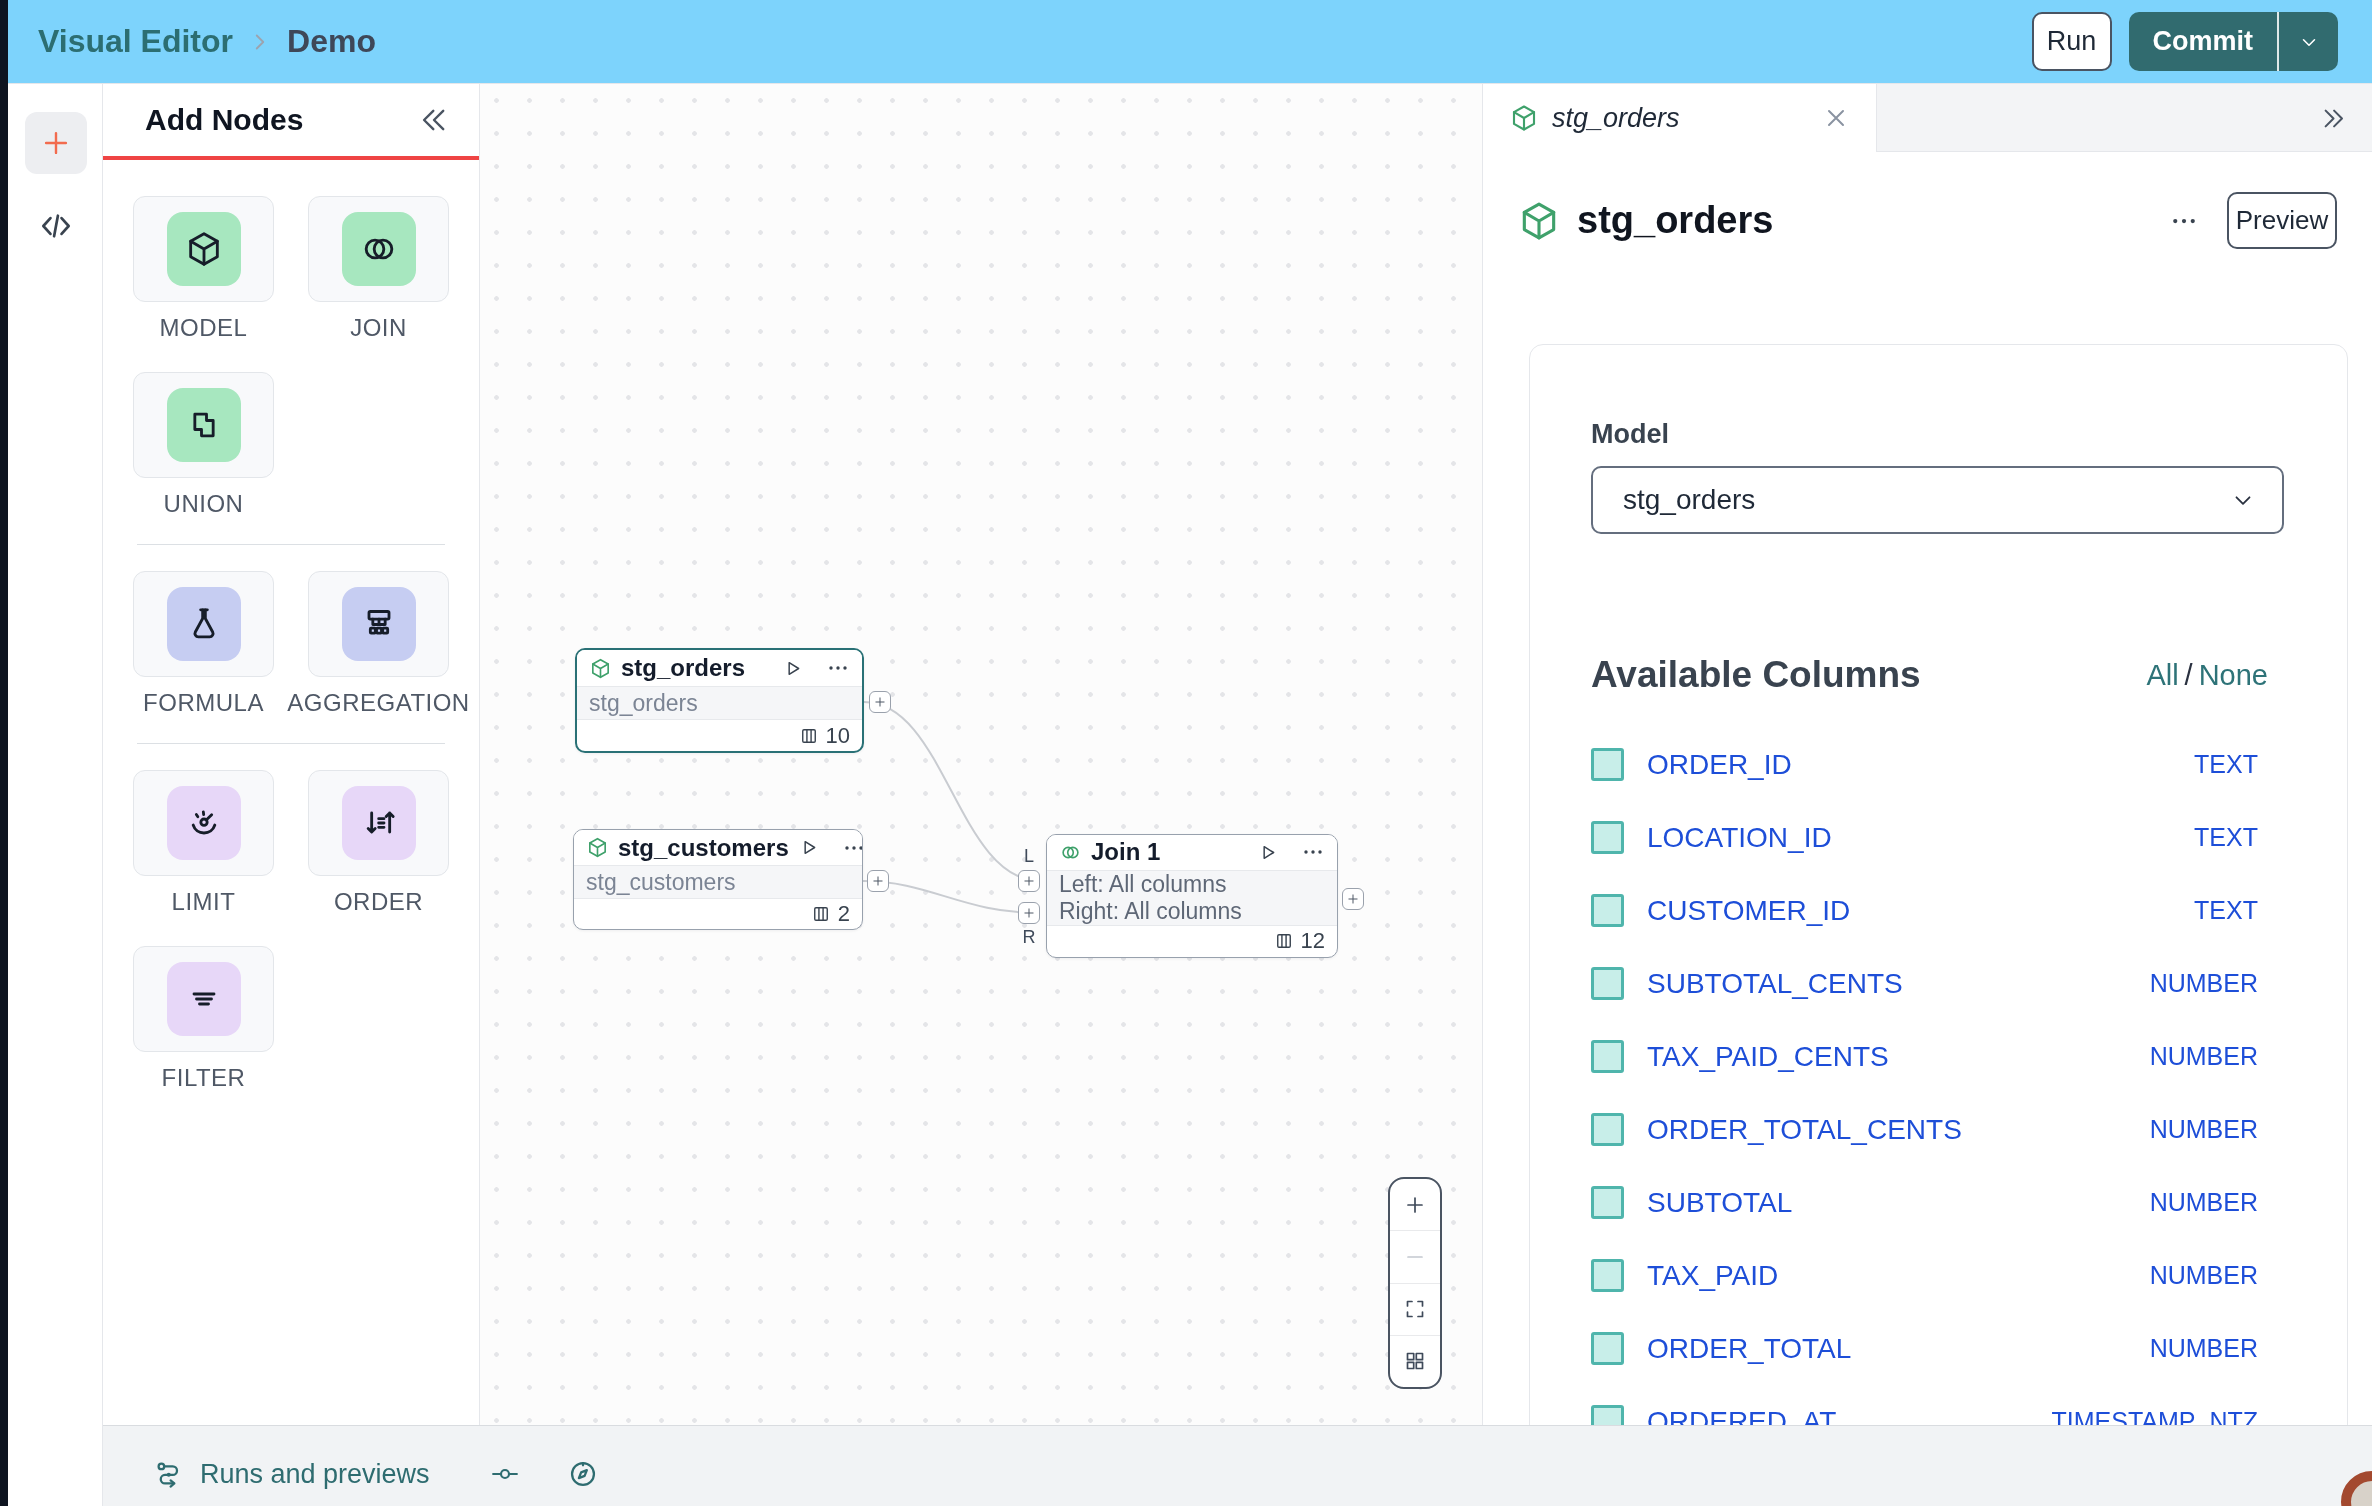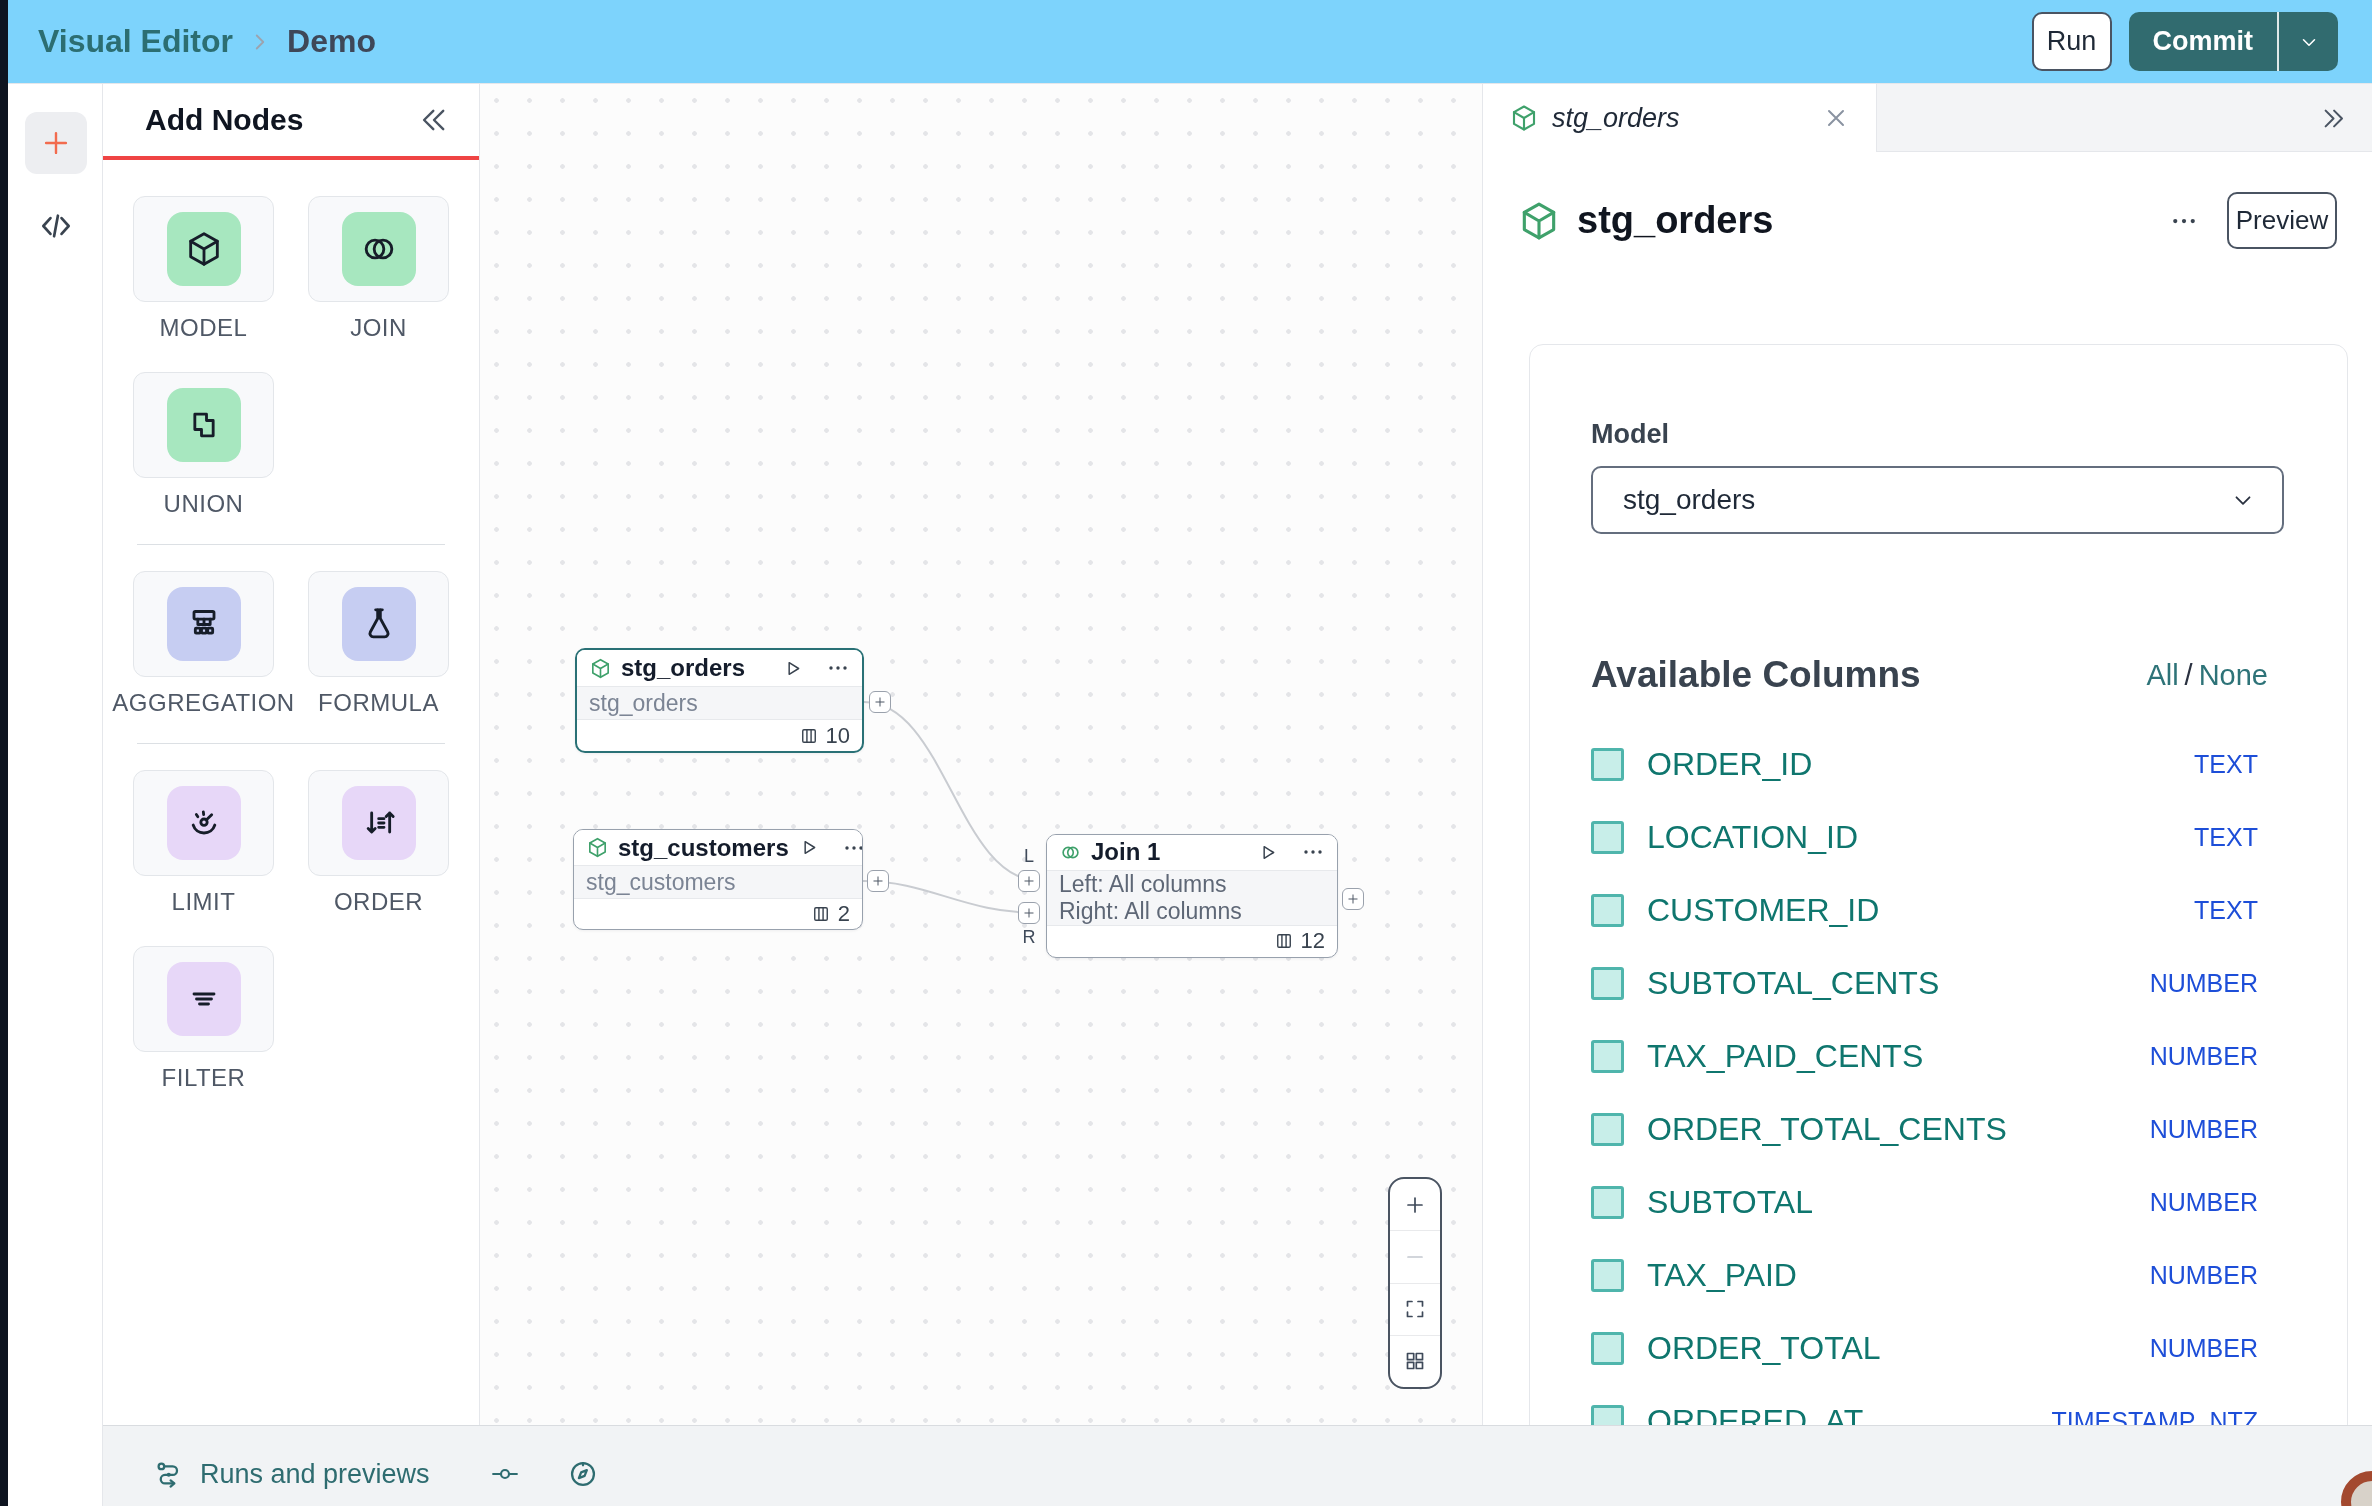--- a/index.html
+++ b/index.html
@@ -105,21 +105,21 @@
     display:flex; align-items:center; padding:0 26px 0 30px; font-size:28px; color:#1F2937; cursor:pointer; background:#fff; }
   .model-select .icn { margin-left:auto; width:26px; height:26px; color:#2A3140; }
   .avail-row { margin-top:120px; display:flex; align-items:center; }
   .avail-title { font-size:37px; font-weight:700; color:#39434F; }
   .avail-links { margin-left:auto; display:flex; align-items:center; gap:6px; padding-right:16px; font-size:29px; }
   .link-teal { color:#2E7378; cursor:pointer; }
   .link-sep { color:#2A3140; }
   .columns-list { margin-top:32px; }
   .col-row { height:73px; display:flex; align-items:center; padding-right:26px; }
   .checkbox { width:33px; height:33px; border:3px solid #4FB5AC; background:#C8EEE9; border-radius:3px; cursor:pointer; flex:none; }
-  .col-name { margin-left:23px; font-size:32px; color:#0f766e; }
+  .col-name { margin-left:23px; font-size:28px; color:#1d4ed8; }
   .col-type { margin-left:auto; font-size:25px; color:#1d4ed8; }
 
   
   .bottombar { position:absolute; left:103px; right:0; top:1425px; height:97px; background:#F1F3F5;
     border-top:1px solid #D9DCE0; display:flex; align-items:center; padding-left:50px; z-index:25; }
   .bottombar .icn { color:#2E6C70; }
   .bb-runs { width:32px; height:32px; cursor:pointer; }
   .bb-label { margin-left:15px; font-size:27px; color:#2E6C70; cursor:pointer; }
   .bb-commit { margin-left:60px; width:30px; height:30px; cursor:pointer; }
   .bb-compass { margin-left:47px; width:32px; height:32px; cursor:pointer; }
@@ -222,44 +222,44 @@
     <div class="tile-label">UNION</div>
   </div>
 </div>
       <div class="group-divider"></div>
       <div class="group-grid">
   <div class="tile-cell">
     <div class="tile-card">
       <span class="tile-icon" style="background: rgb(198, 205, 242);">
               <span class="icn" style="width:40px;height:40px">
                 <svg viewBox="0 0 24 24" fill="none" stroke="currentColor" stroke-width="1.7" stroke-linecap="round" stroke-linejoin="round">
+                  <path d="M10 3.5h4"></path>
+                  <path d="M11.2 3.5v5.2L6.8 16.8a2 2 0 0 0 1.8 2.9h6.8a2 2 0 0 0 1.8-2.9L12.8 8.7V3.5"></path>
+                </svg>
+              </span>
+            </span>
+    </div>
+    <div class="tile-label">FORMULA</div>
+  </div>
+
+  <div class="tile-cell">
+    <div class="tile-card">
+      <span class="tile-icon" style="background: rgb(198, 205, 242);">
+              <span class="icn" style="width:40px;height:40px">
+                <svg viewBox="0 0 24 24" fill="none" stroke="currentColor" stroke-width="1.7" stroke-linecap="round" stroke-linejoin="round">
                   <rect x="6" y="4.5" width="12" height="4.6" rx="0.8"></rect>
                   <path d="M8.3 9.1v3.2M12 9.1v3.2M15.7 9.1v3.2M8.3 12.3h7.4"></path>
                   <rect x="6.8" y="14.5" width="3" height="3" rx="0.5"></rect>
                   <rect x="10.5" y="14.5" width="3" height="3" rx="0.5"></rect>
                   <rect x="14.2" y="14.5" width="3" height="3" rx="0.5"></rect>
                 </svg>
               </span>
             </span>
     </div>
     <div class="tile-label">AGGREGATION</div>
-  </div>
-
-  <div class="tile-cell">
-    <div class="tile-card">
-      <span class="tile-icon" style="background: rgb(198, 205, 242);">
-              <span class="icn" style="width:40px;height:40px">
-                <svg viewBox="0 0 24 24" fill="none" stroke="currentColor" stroke-width="1.7" stroke-linecap="round" stroke-linejoin="round">
-                  <path d="M10 3.5h4"></path>
-                  <path d="M11.2 3.5v5.2L6.8 16.8a2 2 0 0 0 1.8 2.9h6.8a2 2 0 0 0 1.8-2.9L12.8 8.7V3.5"></path>
-                </svg>
-              </span>
-            </span>
-    </div>
-    <div class="tile-label">FORMULA</div>
   </div>
 </div>
       <div class="group-divider"></div>
       <div class="group-grid">
   <div class="tile-cell">
     <div class="tile-card">
       <span class="tile-icon" style="background: rgb(231, 215, 248);">
               <span class="icn" style="width:40px;height:40px">
                 <svg viewBox="0 0 24 24" fill="none" stroke="currentColor" stroke-width="1.7" stroke-linecap="round" stroke-linejoin="round">
                   <path d="M5.5 13.2a6.8 6.8 0 0 0 13 0"></path>

